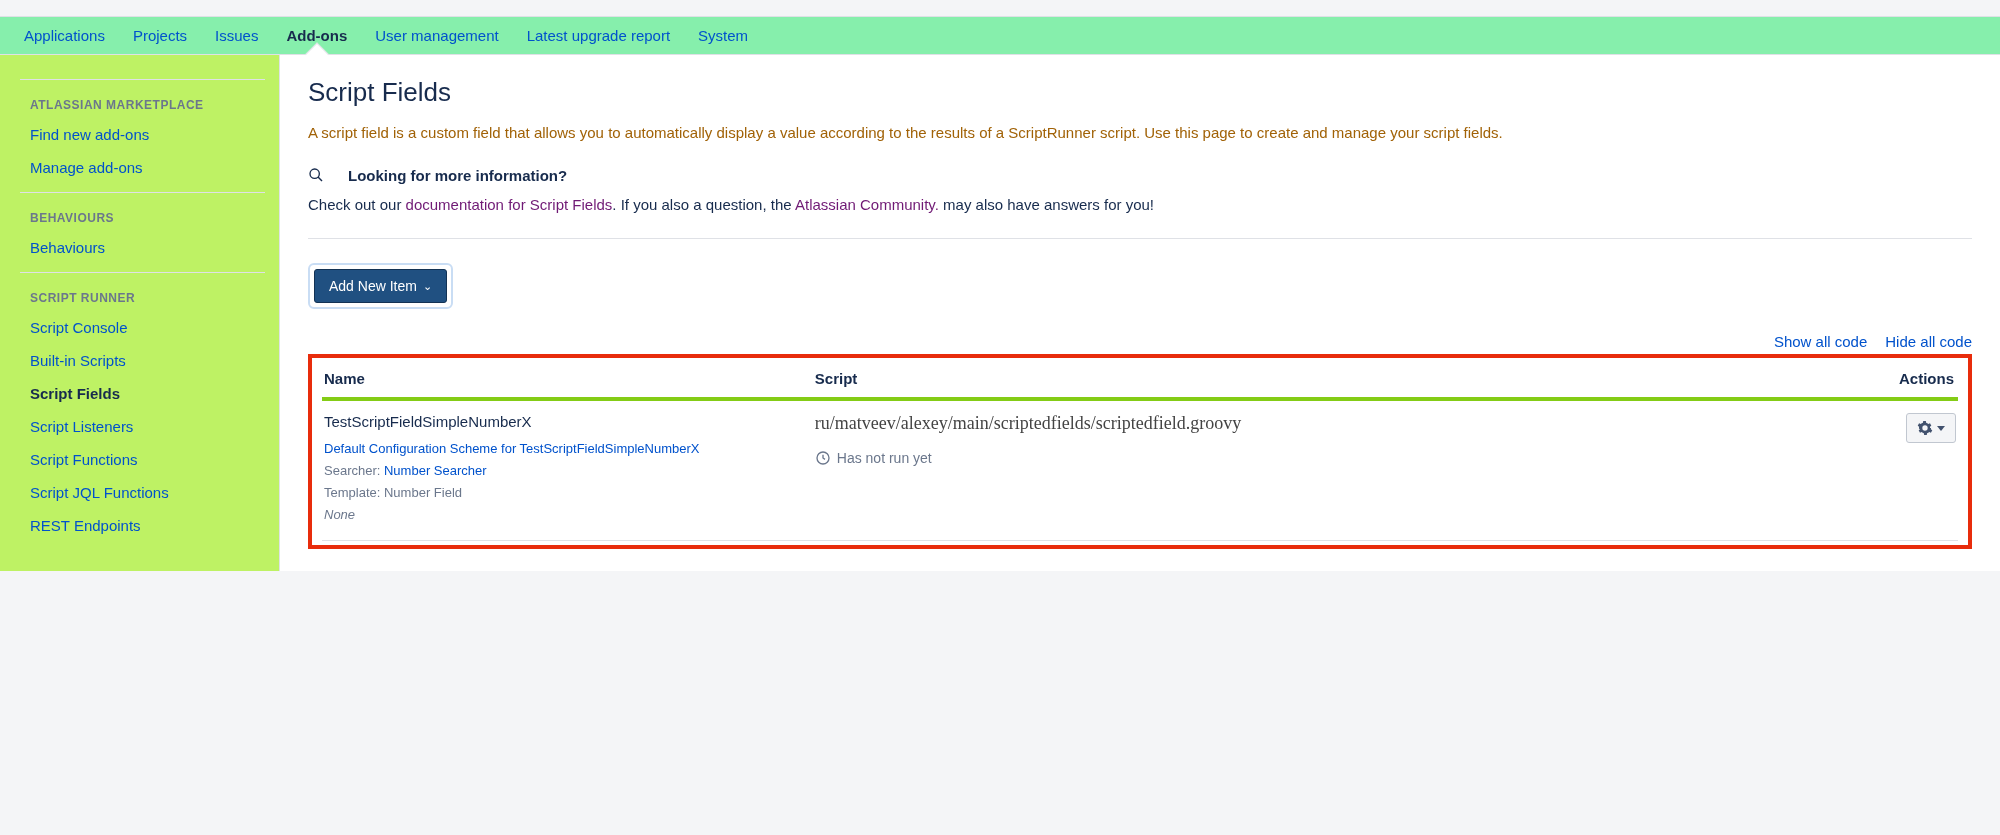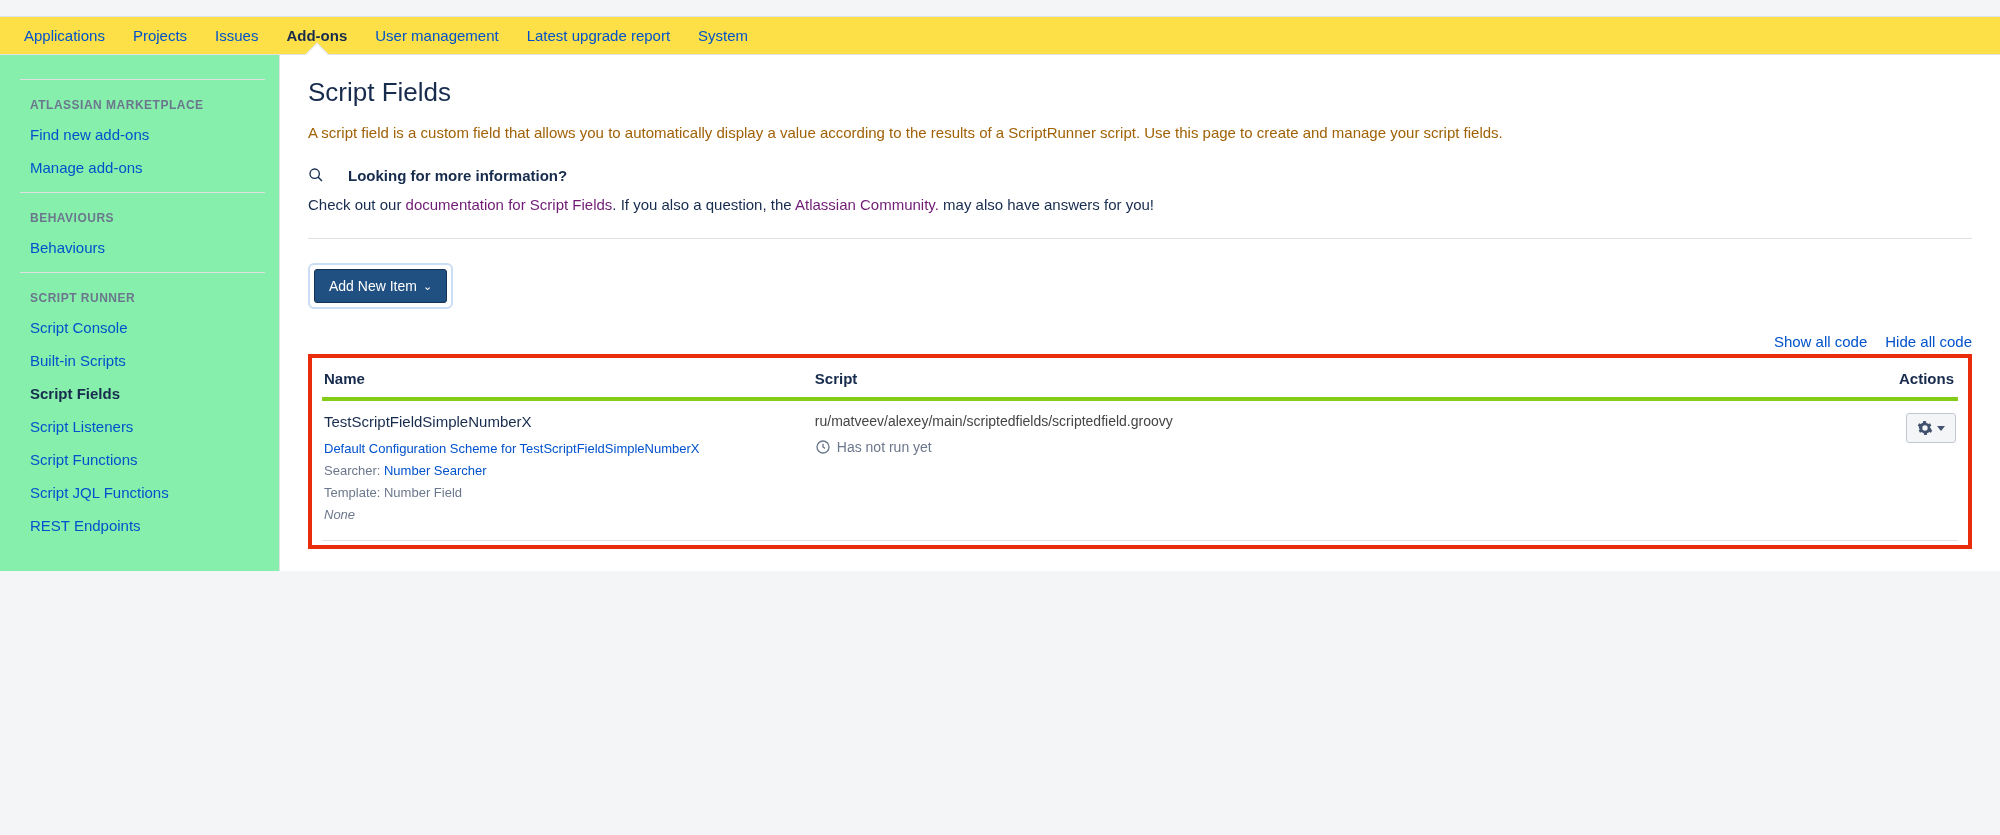--- a/index.html
+++ b/index.html
@@ -3,21 +3,21 @@
 <meta charset="utf-8">
 <style>
   * { box-sizing: border-box; margin: 0; padding: 0; }
   body {
     font-family: -apple-system, BlinkMacSystemFont, "Segoe UI", Helvetica, Arial, sans-serif;
     background: #f4f5f7;
     color: #172b4d;
     font-size: 14px;
   }
   .top-nav {
-    background: #fde047;
+    background: #86efac;
     border-top: 1px solid #dfe1e6;
     border-bottom: 1px solid #dfe1e6;
     padding: 0 10px;
     display: flex;
     gap: 0;
     margin-top: 16px;
     position: relative;
   }
   .top-nav-item {
     padding: 10px 14px;
@@ -42,21 +42,21 @@
     border-left: 1px solid #dfe1e6;
     border-top: 1px solid #dfe1e6;
   }
   .layout {
     display: flex;
   }
   .sidebar {
     width: 280px;
     padding: 20px 14px 20px 20px;
     border-right: 1px solid #dfe1e6;
-    background: #86efac;
+    background: #bef264;
   }
   .sidebar-section {
     border-top: 1px solid #dfe1e6;
     padding: 10px 0 4px 0;
     margin-top: 4px;
   }
   .sidebar-section:first-child {
     border-top: 1px solid #dfe1e6;
   }
   .sidebar-heading {
@@ -193,24 +193,24 @@
   }
   .field-meta a {
     color: #0052cc;
     cursor: pointer;
   }
   .field-meta .context-note {
     font-style: italic;
     color: #6b778c;
   }
   .script-path {
-    font-family: Liberation Sans, sans-serif;
-    font-size: 14px;
+    font-family: Liberation Serif, serif;
+    font-size: 18px;
     color: #444;
-    margin-bottom: 10px;
+    margin-bottom: 16px;
   }
   .run-status {
     display: flex;
     align-items: center;
     gap: 6px;
     color: #6b778c;
     font-size: 14px;
   }
   .clock-icon-svg {
     width: 16px;

